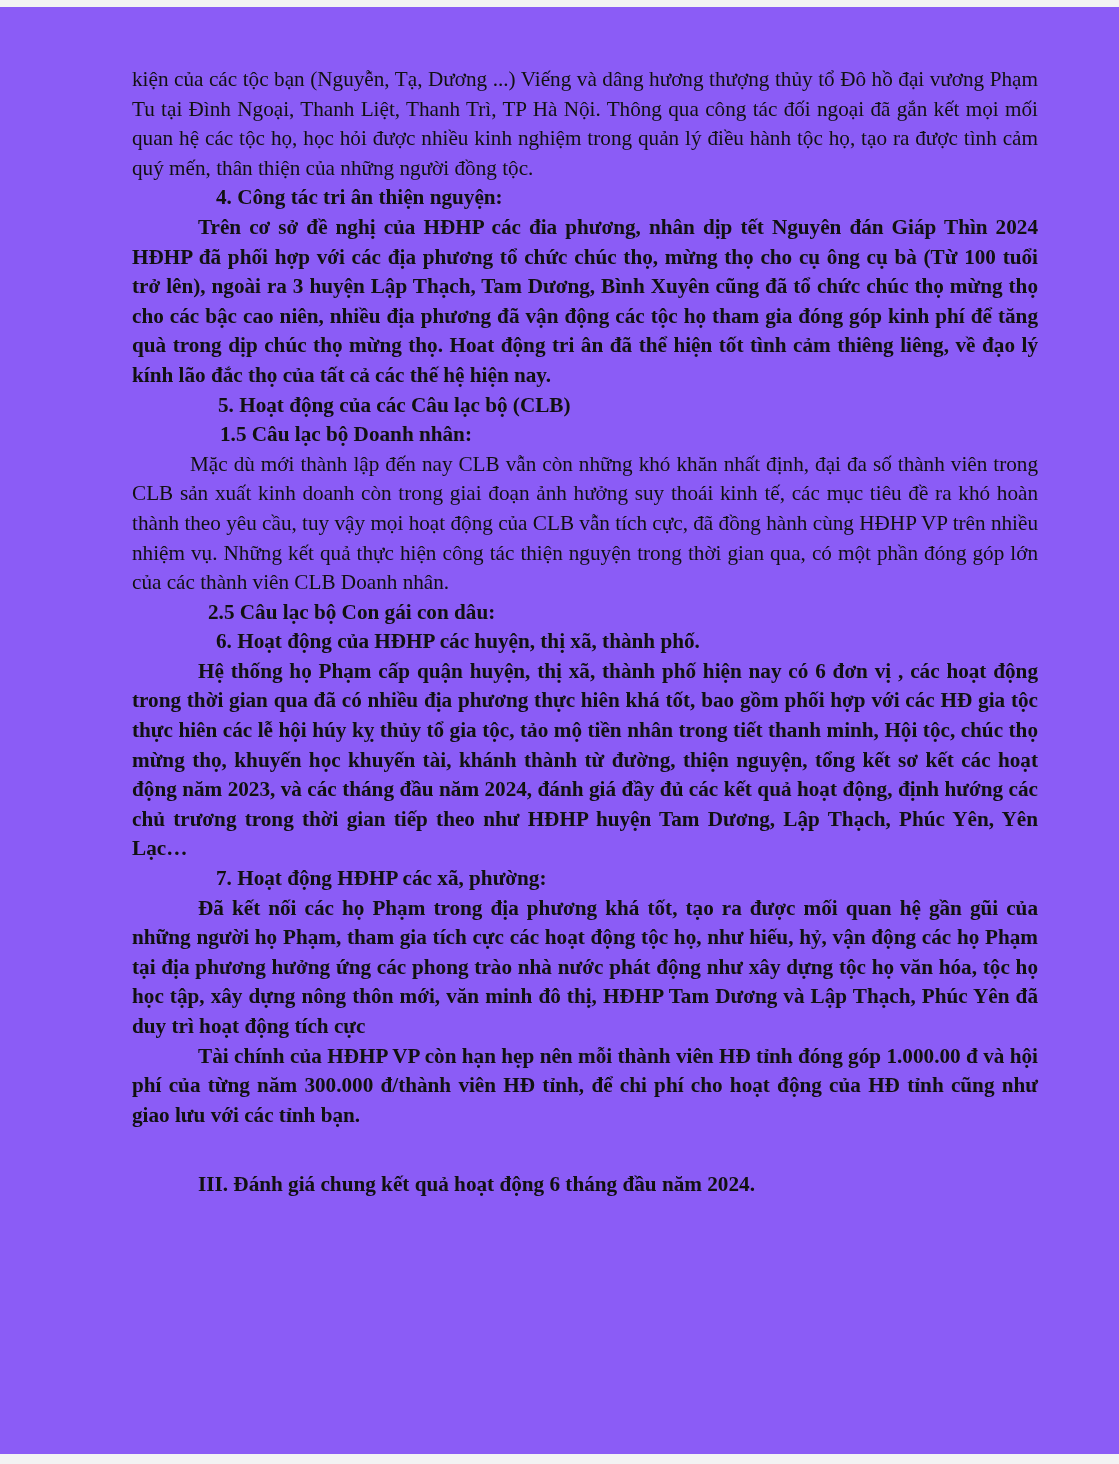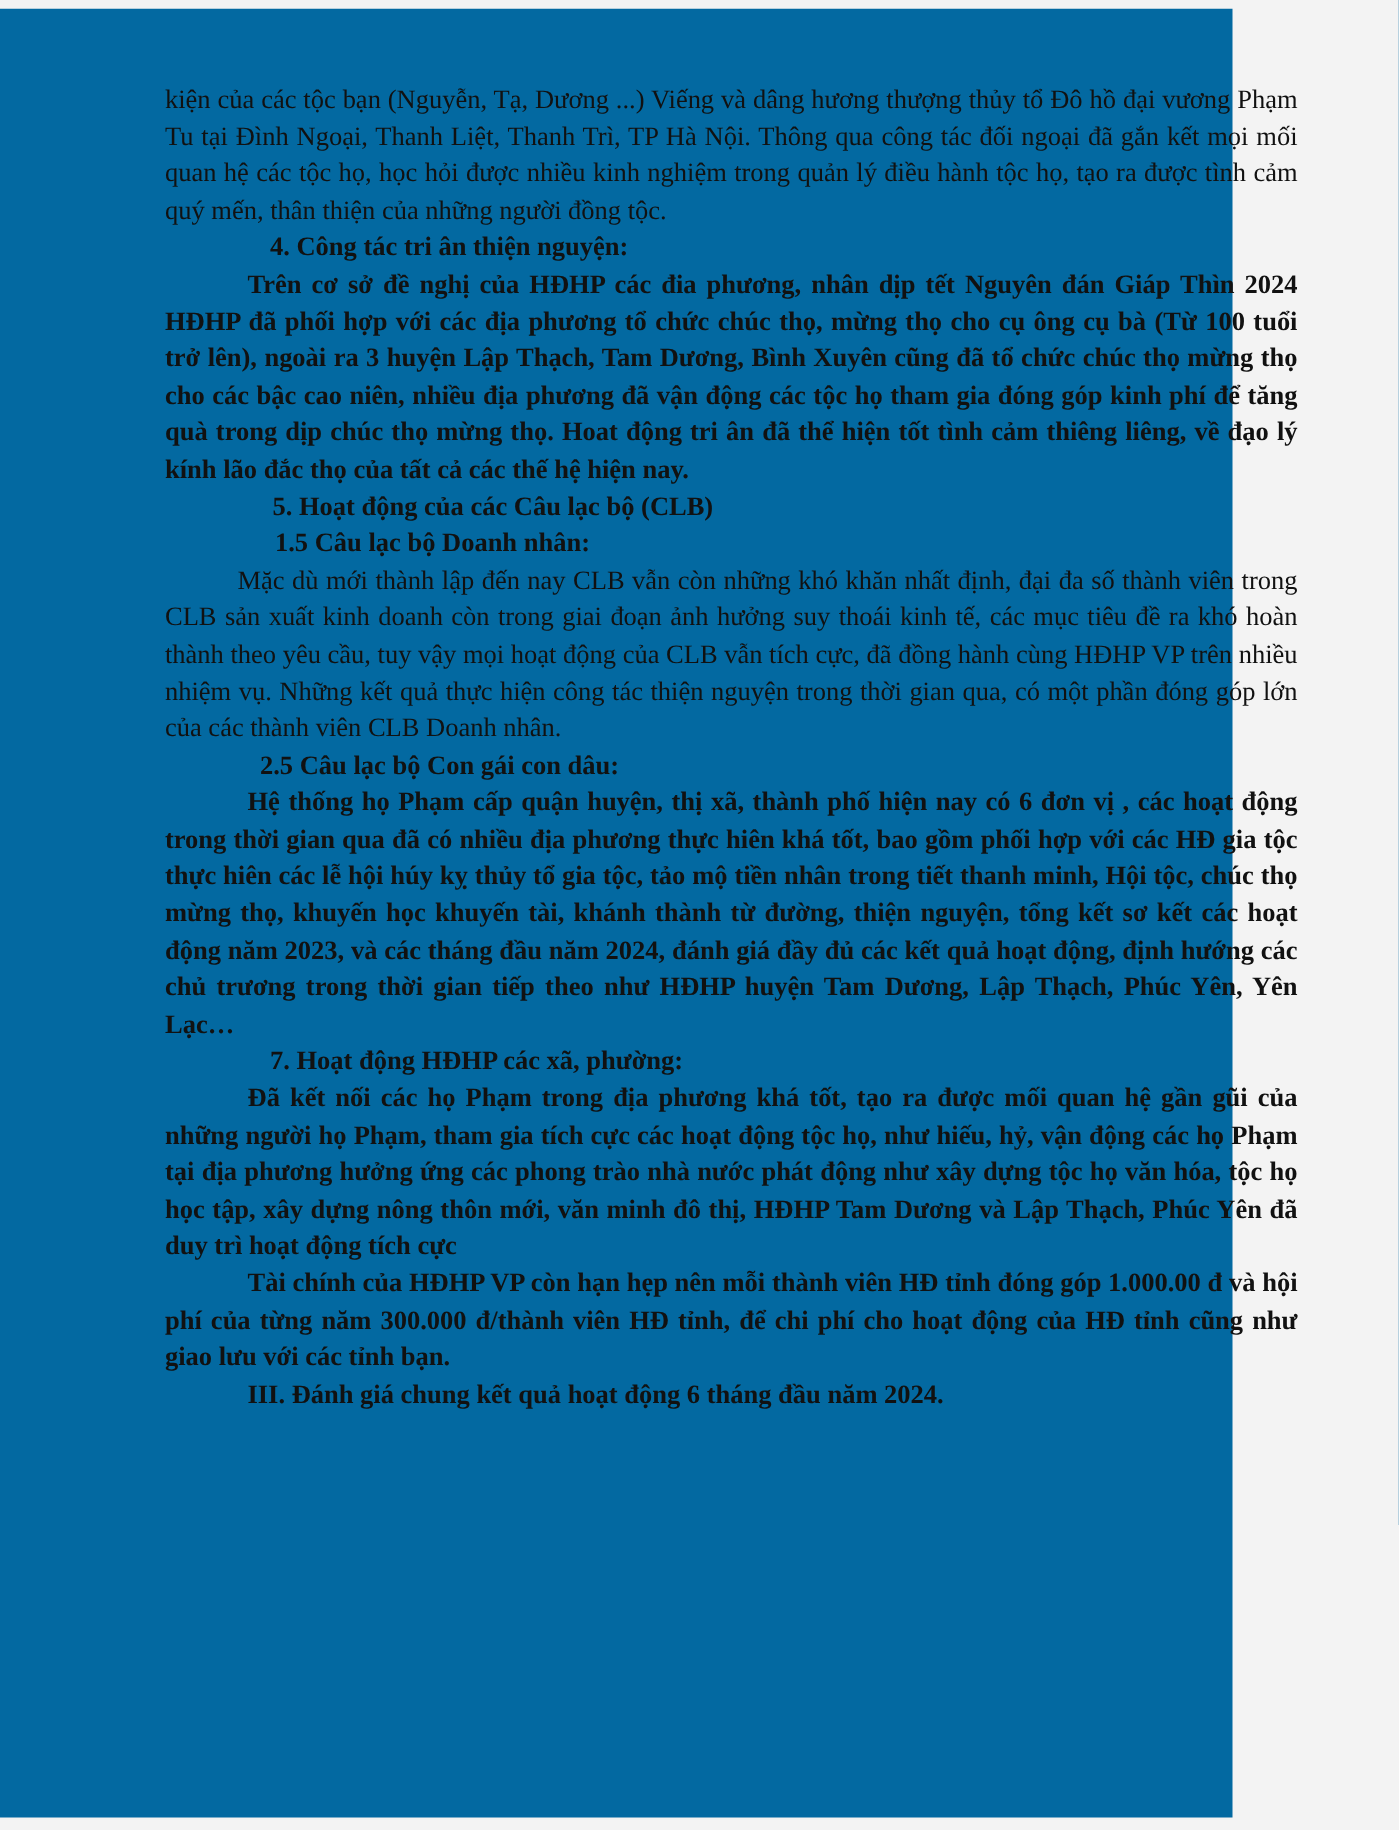--- a/index.html
+++ b/index.html
@@ -7,23 +7,23 @@
       width: 1119px;
       height: 1464px;
       background: #f3f3f3;
       overflow: hidden;
       position: relative;
     }
     .page {
       position: absolute;
       left: 0;
       top: 7px;
-      width: 986px;
+      width: 1119px;
       height: 1447px;
-      background: #0369a1;
+      background: #8b5cf6;
     }
     .content {
       position: absolute;
       left: 132px;
       top: 58px;
       width: 906px;
       font-family: "Liberation Serif", "DejaVu Serif", serif;
       font-size: 21.2px;
       line-height: 29.6px;
       color: #111111;
@@ -38,21 +38,21 @@
     .heading {
       margin: 0;
       font-weight: bold;
       white-space: nowrap;
     }
     .h-lvl1 { padding-left: 84px; }
     .h-lvl1b { padding-left: 86px; }
     .h-lvl2 { padding-left: 88px; }
     .h-lvl2b { padding-left: 76px; }
     .h-lvl3 { padding-left: 96px; }
-    .h-roman { padding-left: 66px; }
+    .h-roman { padding-left: 66px; margin-top: 40px; }
     .h-sub { padding-left: 60px; }
     .para.tight { letter-spacing: -0.2px; }
     .para.last { text-indent: 54px; }
   </style>
 </head>
 <body>
 
 <div class="page">
   <div class="content">
 
@@ -60,20 +60,21 @@
 
     <p class="heading h-lvl1">4.  Công tác tri ân thiện nguyện:</p>
     <p class="para indent">Trên cơ sở đề nghị của HĐHP các đia phương, nhân dịp tết Nguyên đán Giáp Thìn 2024 HĐHP đã phối hợp với các địa phương tổ chức chúc thọ, mừng thọ cho cụ ông cụ bà (Từ 100 tuổi trở lên), ngoài ra 3 huyện Lập Thạch, Tam Dương, Bình Xuyên cũng đã tổ chức chúc thọ mừng thọ cho các bậc cao niên, nhiều địa phương đã vận động các tộc họ tham gia đóng góp kinh phí để tăng quà trong dịp chúc thọ mừng thọ. Hoat động tri ân đã thể hiện tốt tình cảm thiêng liêng, về đạo lý kính lão đắc thọ của tất cả các thế hệ hiện nay.</p>
 
     <p class="heading h-lvl1b">5. Hoạt động của các Câu lạc bộ (CLB)</p>
     <p class="heading h-lvl2">1.5 Câu lạc bộ Doanh nhân:</p>
     <p class="para indent-sm">Mặc dù mới thành lập đến nay CLB vẫn còn những khó khăn nhất định, đại đa số thành viên trong CLB  sản xuất kinh doanh còn trong giai đoạn ảnh hưởng suy thoái kinh tế, các mục tiêu đề ra khó hoàn thành theo yêu cầu, tuy vậy mọi hoạt động của CLB vẫn tích cực, đã đồng hành cùng HĐHP VP trên nhiều nhiệm vụ. Những kết quả thực hiện công tác thiện nguyện trong thời gian qua, có một phần đóng góp lớn của các thành viên CLB Doanh nhân.</p>
 
     <p class="heading h-lvl2b">2.5 Câu lạc bộ Con gái con dâu:</p>
 
+    <p class="heading h-lvl1">6. Hoạt động của HĐHP các huyện, thị xã, thành phố.</p>
     <p class="para indent">Hệ thống họ Phạm cấp quận huyện, thị xã, thành phố hiện nay có 6 đơn vị , các hoạt động  trong thời gian qua đã có nhiều địa phương thực hiên khá tốt, bao gồm phối hợp với các HĐ gia tộc thực hiên các lễ hội húy kỵ thủy tổ gia tộc, tảo mộ tiền nhân trong tiết thanh minh, Hội tộc, chúc thọ mừng thọ, khuyến học khuyến tài, khánh thành từ đường, thiện nguyện, tổng kết sơ kết các hoạt động năm 2023, và các tháng đầu năm 2024, đánh giá đầy đủ các kết quả hoạt động, định hướng các chủ trương trong thời gian tiếp theo như HĐHP huyện Tam Dương, Lập Thạch, Phúc Yên, Yên Lạc…</p>
 
     <p class="heading h-lvl1">7.   Hoạt động HĐHP các xã, phường:</p>
     <p class="para indent">Đã kết nối các họ Phạm trong địa phương khá tốt, tạo ra được mối quan hệ gần gũi của những người họ Phạm, tham gia tích cực các hoạt động tộc họ, như hiếu, hỷ, vận động các họ Phạm tại địa phương hưởng ứng các phong trào nhà nước phát động như xây dựng tộc họ văn hóa, tộc họ học tập, xây dựng nông thôn mới, văn minh đô thị, HĐHP Tam Dương và Lập Thạch, Phúc Yên đã duy trì  hoạt động tích cực</p>
 
     <p class="para indent">Tài chính của HĐHP VP còn hạn hẹp nên mỗi thành viên HĐ tỉnh đóng góp 1.000.00 đ và hội phí của từng năm 300.000 đ/thành viên HĐ tỉnh, để chi phí cho hoạt động của HĐ tỉnh cũng như giao lưu với các tỉnh bạn.</p>
 
     <p class="heading h-roman">III. Đánh giá chung kết quả hoạt động 6 tháng đầu năm 2024.</p>
 
   </div>

